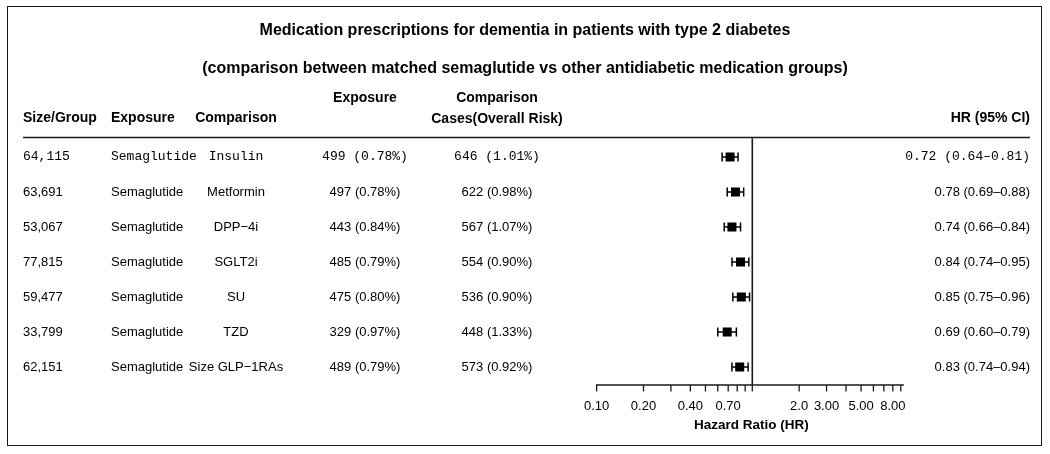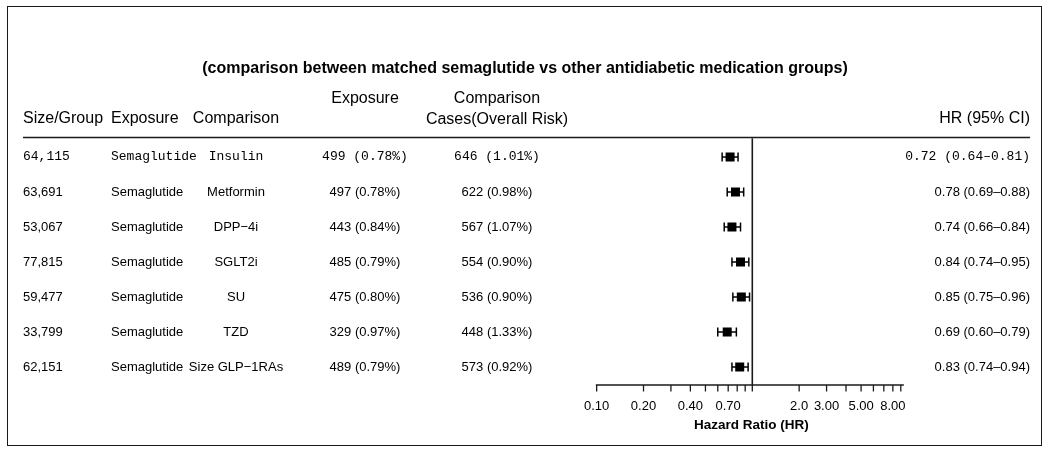--- a/index.html
+++ b/index.html
@@ -10,21 +10,21 @@
   .frame {
     position:absolute; left:7px; top:6px; width:1035px; height:440px;
     border:1.6px solid #1a1a1a; box-sizing:border-box;
   }
   .title-line {
     position:absolute; left:0; width:1050px; text-align:center;
     font-weight:bold; font-size:16px; white-space:nowrap;
   }
   #title1 { top:21px; }
   #title2 { top:59px; }
-  .hdr { position:absolute; font-weight:normal; font-size:16px; white-space:nowrap; }
+  .hdr { position:absolute; font-weight:bold; font-size:14px; white-space:nowrap; }
   .hdr-single { top:109px; }
   .hdr-double { top:87px; line-height:21px; text-align:center; transform:translateX(-50%); }
   #h-size { left:23px; }
   #h-exposure { left:111px; }
   #h-comparison { left:236px; transform:translateX(-50%); }
   #h-expcases { left:365px; }
   #h-compcases { left:497px; }
   #h-hrci { right:20px; }
   .row { position:absolute; left:0; width:1050px; height:16px; font-size:13px; line-height:16px; }
   .cell { position:absolute; white-space:nowrap; }
@@ -36,20 +36,21 @@
   .c-hrci { right:20px; }
   svg { position:absolute; left:0; top:0; }
   svg text { font-family:"Liberation Sans", sans-serif; }
 </style>
 </head>
 <body>
 
 <div class="canvas">
   <div class="frame"></div>
 
+  <div id="title1" class="title-line">Medication prescriptions for dementia in patients with type 2 diabetes</div>
   <div id="title2" class="title-line">(comparison between matched semaglutide vs other antidiabetic medication groups)</div>
 
   <div id="h-size" class="hdr hdr-single">Size/Group</div>
   <div id="h-exposure" class="hdr hdr-single">Exposure</div>
   <div id="h-comparison" class="hdr hdr-single">Comparison</div>
 
   <div id="h-expcases" class="hdr hdr-double">
     <div>Exposure</div>
   </div>
   <div id="h-compcases" class="hdr hdr-double">

